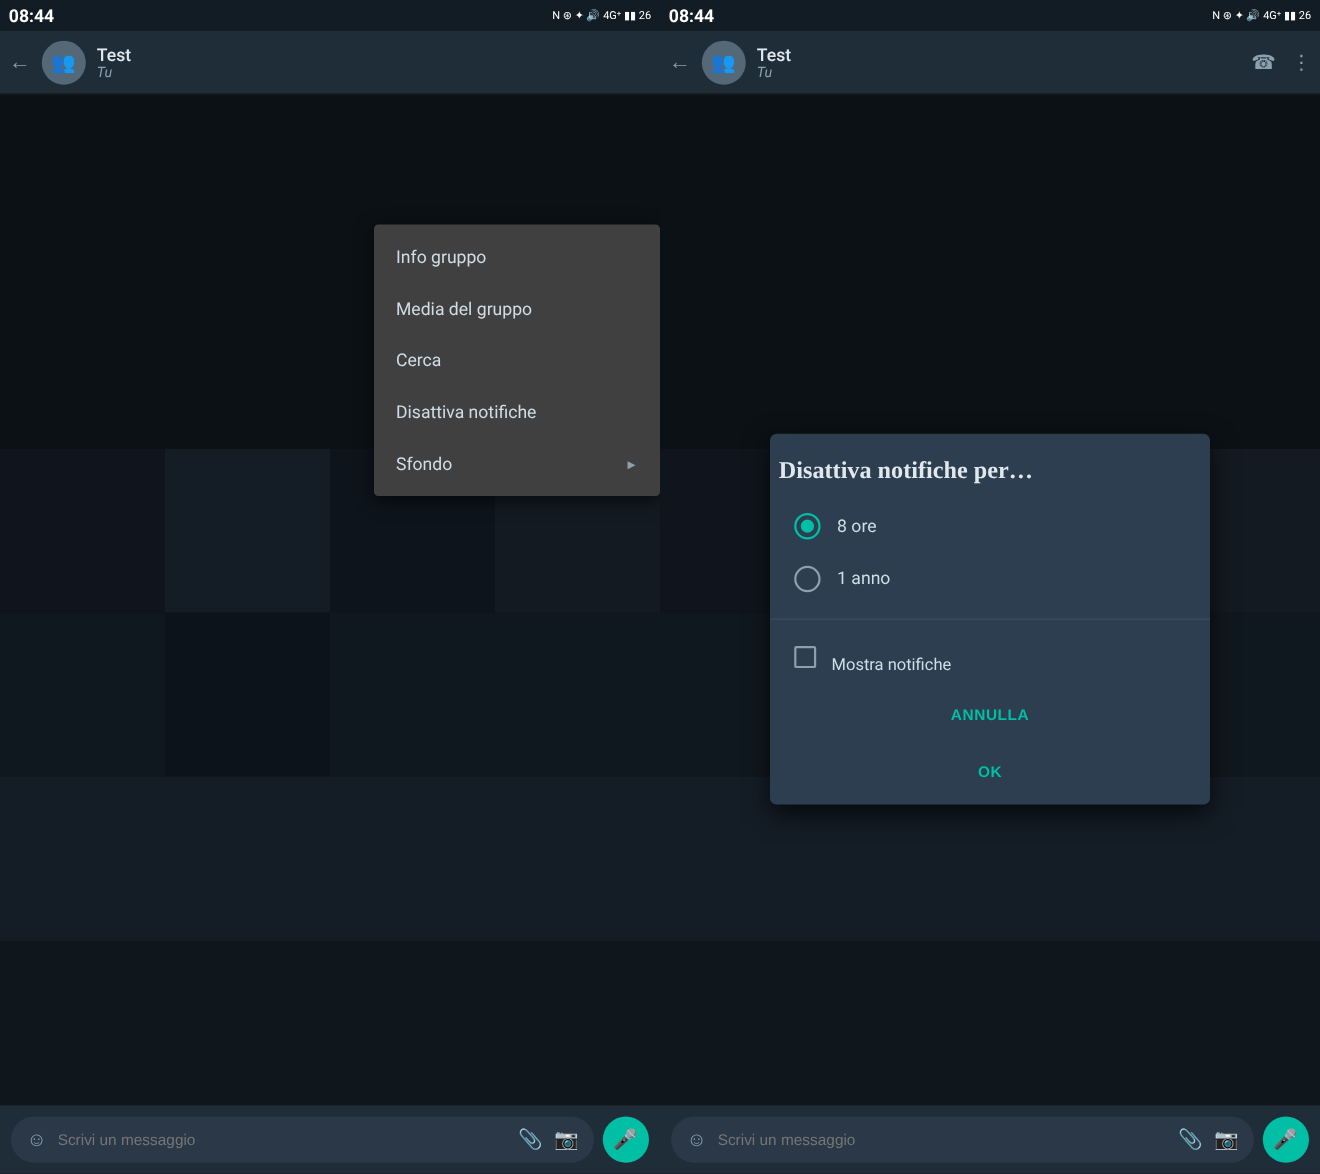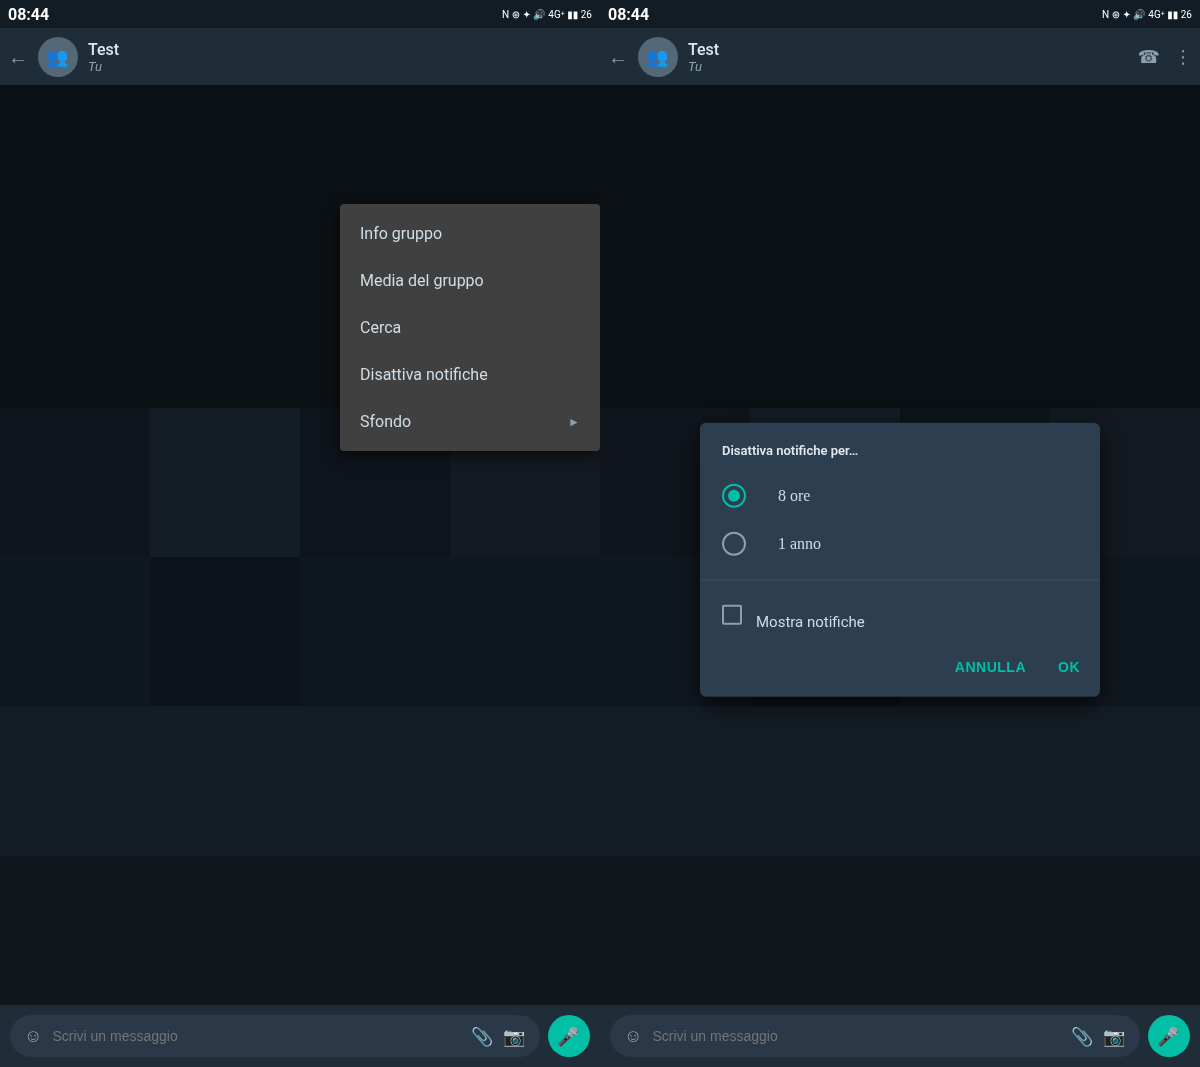--- a/index.html
+++ b/index.html
@@ -159,33 +159,33 @@
       left: 50%;
       transform: translate(-50%, -45%);
       width: 400px;
       background: #2c3e4f;
       border-radius: 6px;
       z-index: 20;
       overflow: hidden;
       box-shadow: 0 8px 24px rgba(0,0,0,0.7);
     }
     .dialog-title {
-      padding: 20px 22px 14px;
+      padding: 20px 8px 14px;
       color: #e1e8ed;
-      font-size: 13px;
+      font-size: 22px;
       font-weight: 600;
+      font-family: Liberation Serif, serif;
     }
     .dialog-options { padding: 0 8px 8px; }
     .radio-option {
       display: flex;
       align-items: center;
       padding: 12px 14px;
-      gap: 32px;
-      cursor: pointer;
-      font-family: Liberation Serif, serif;
+      gap: 15px;
+      cursor: pointer;
     }
     .radio-circle {
       width: 24px; height: 24px;
       border-radius: 50%;
       border: 2px solid #8ca0ad;
       display: flex; align-items: center; justify-content: center;
       flex-shrink: 0;
     }
     .radio-circle.selected {
       border-color: #00bfa5;
@@ -220,20 +220,21 @@
     .checkbox-label {
       color: #d0dde6;
       font-size: 15px;
       margin-top: 14px;
     }
     .dialog-actions {
       display: flex;
       justify-content: flex-end;
       padding: 8px 16px 16px;
       gap: 24px;
+      flex-direction: column;
     }
     .dialog-btn {
       color: #00bfa5;
       font-size: 14px;
       font-weight: 600;
       cursor: pointer;
       text-transform: uppercase;
       letter-spacing: 0.5px;
       padding: 6px 4px;
       background: transparent;

